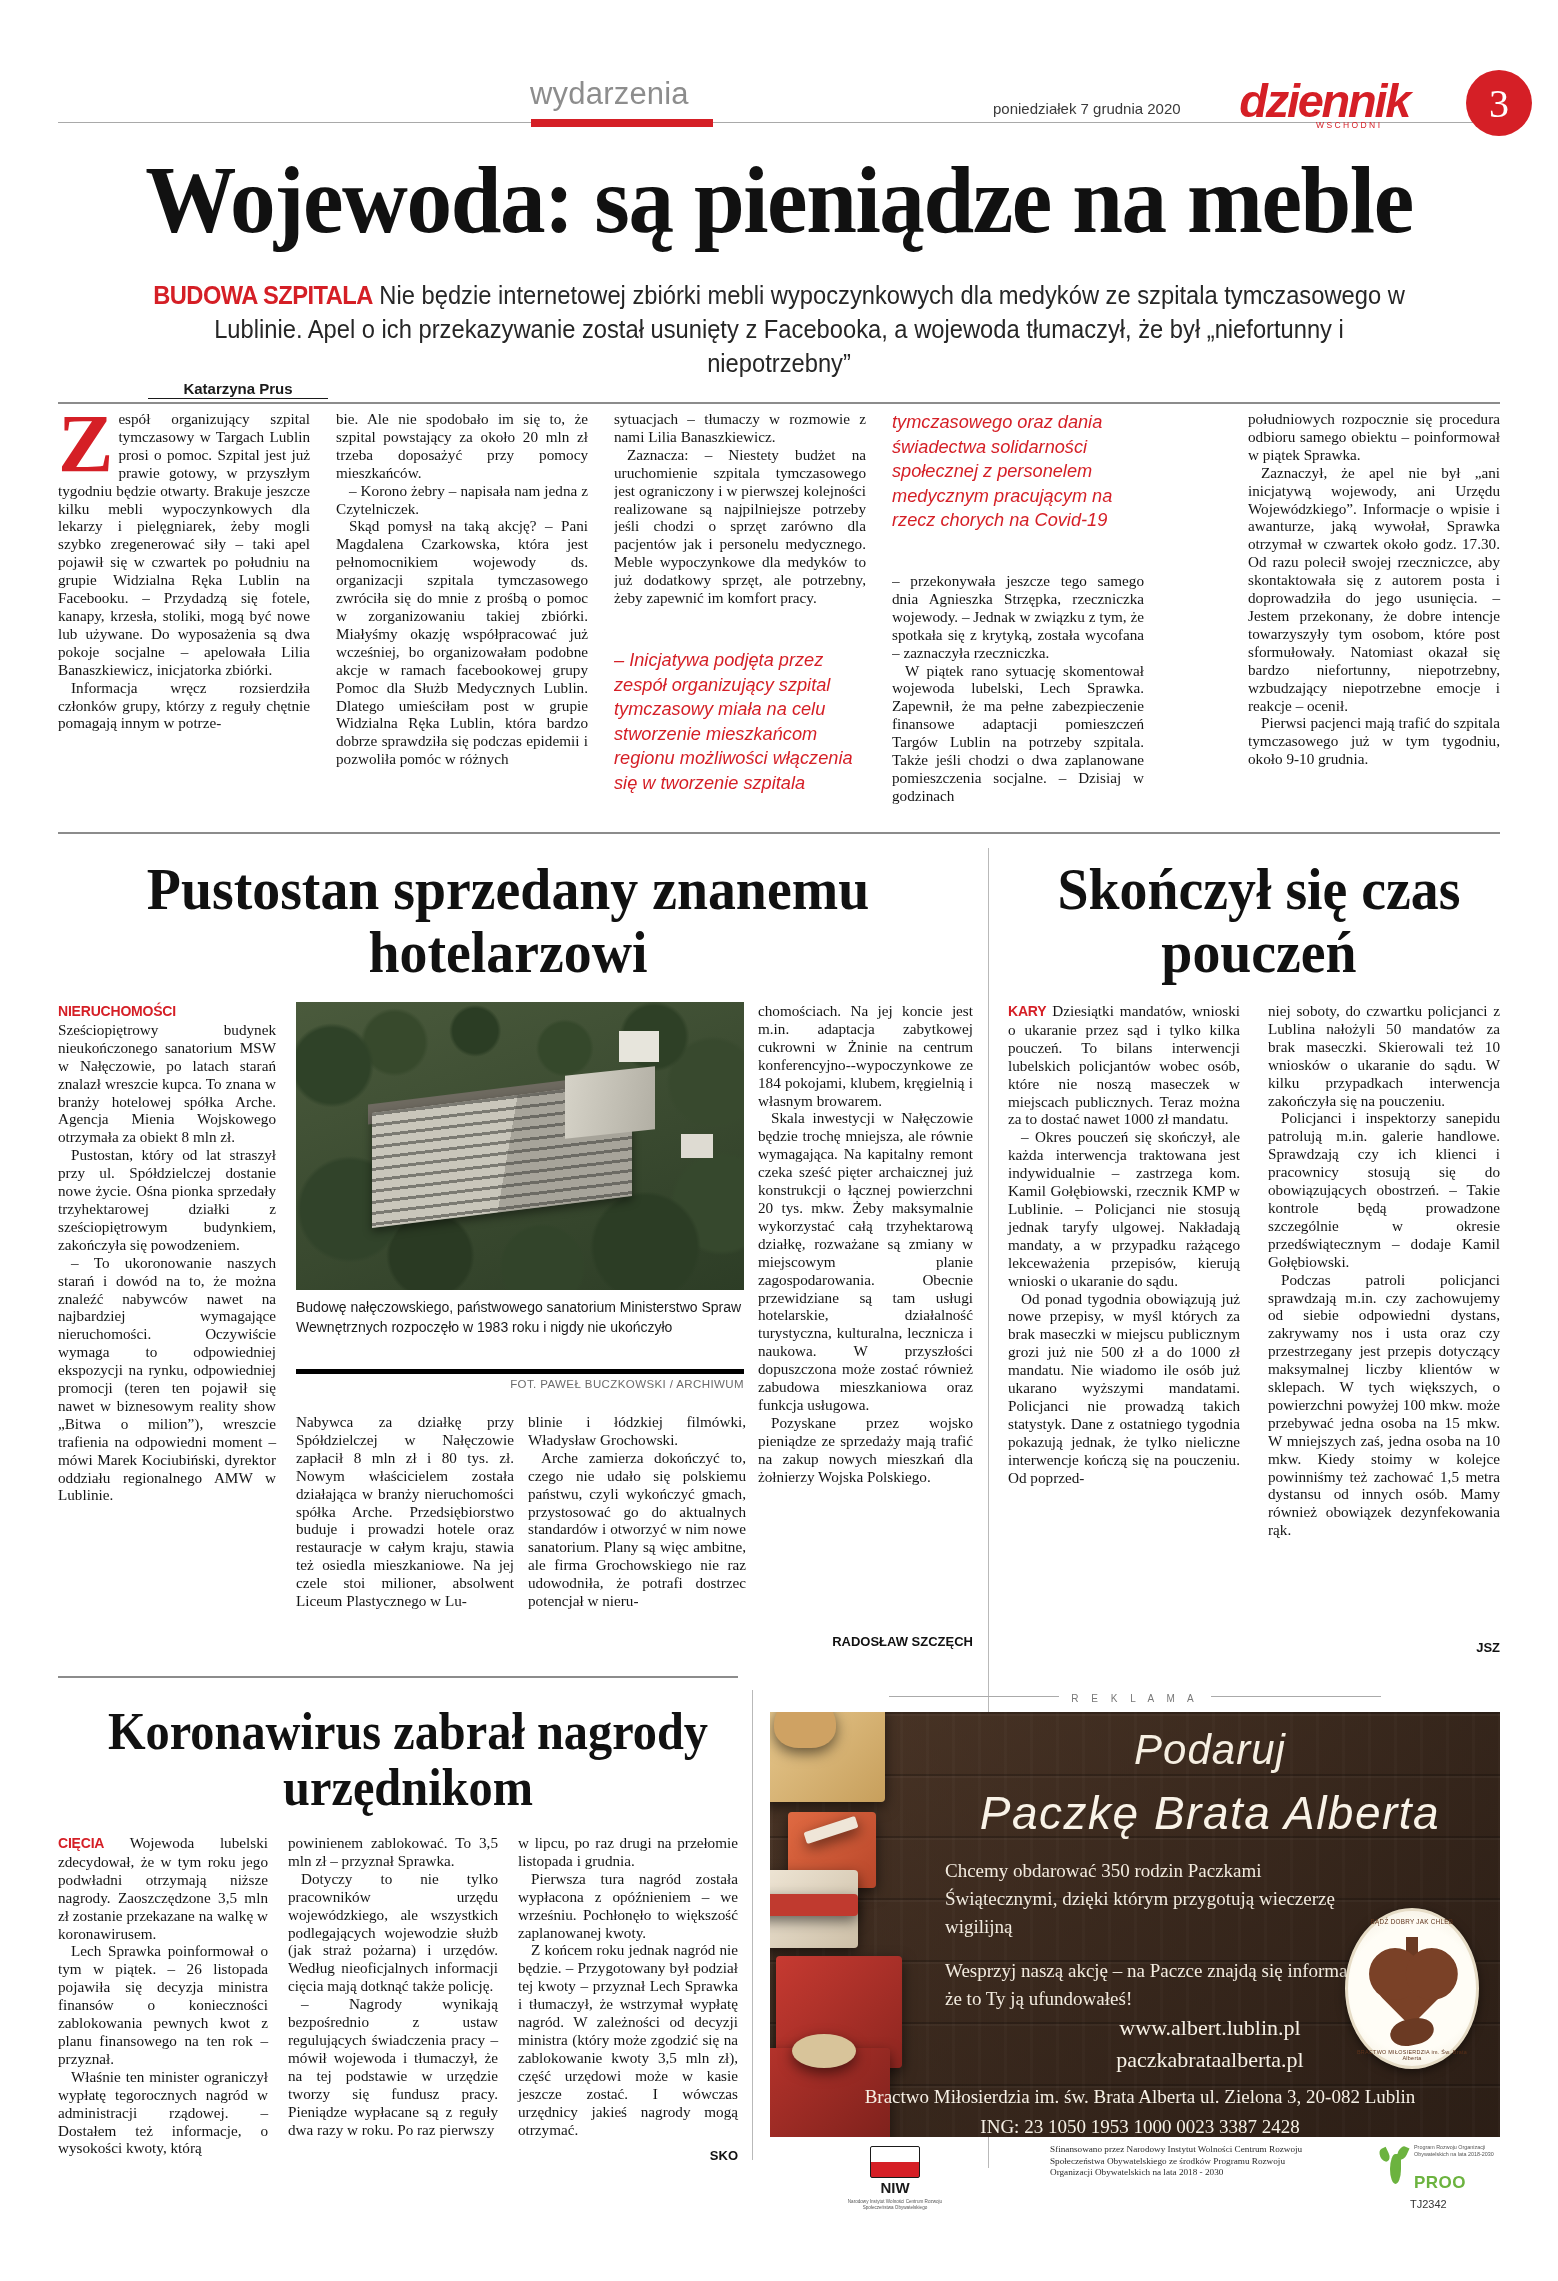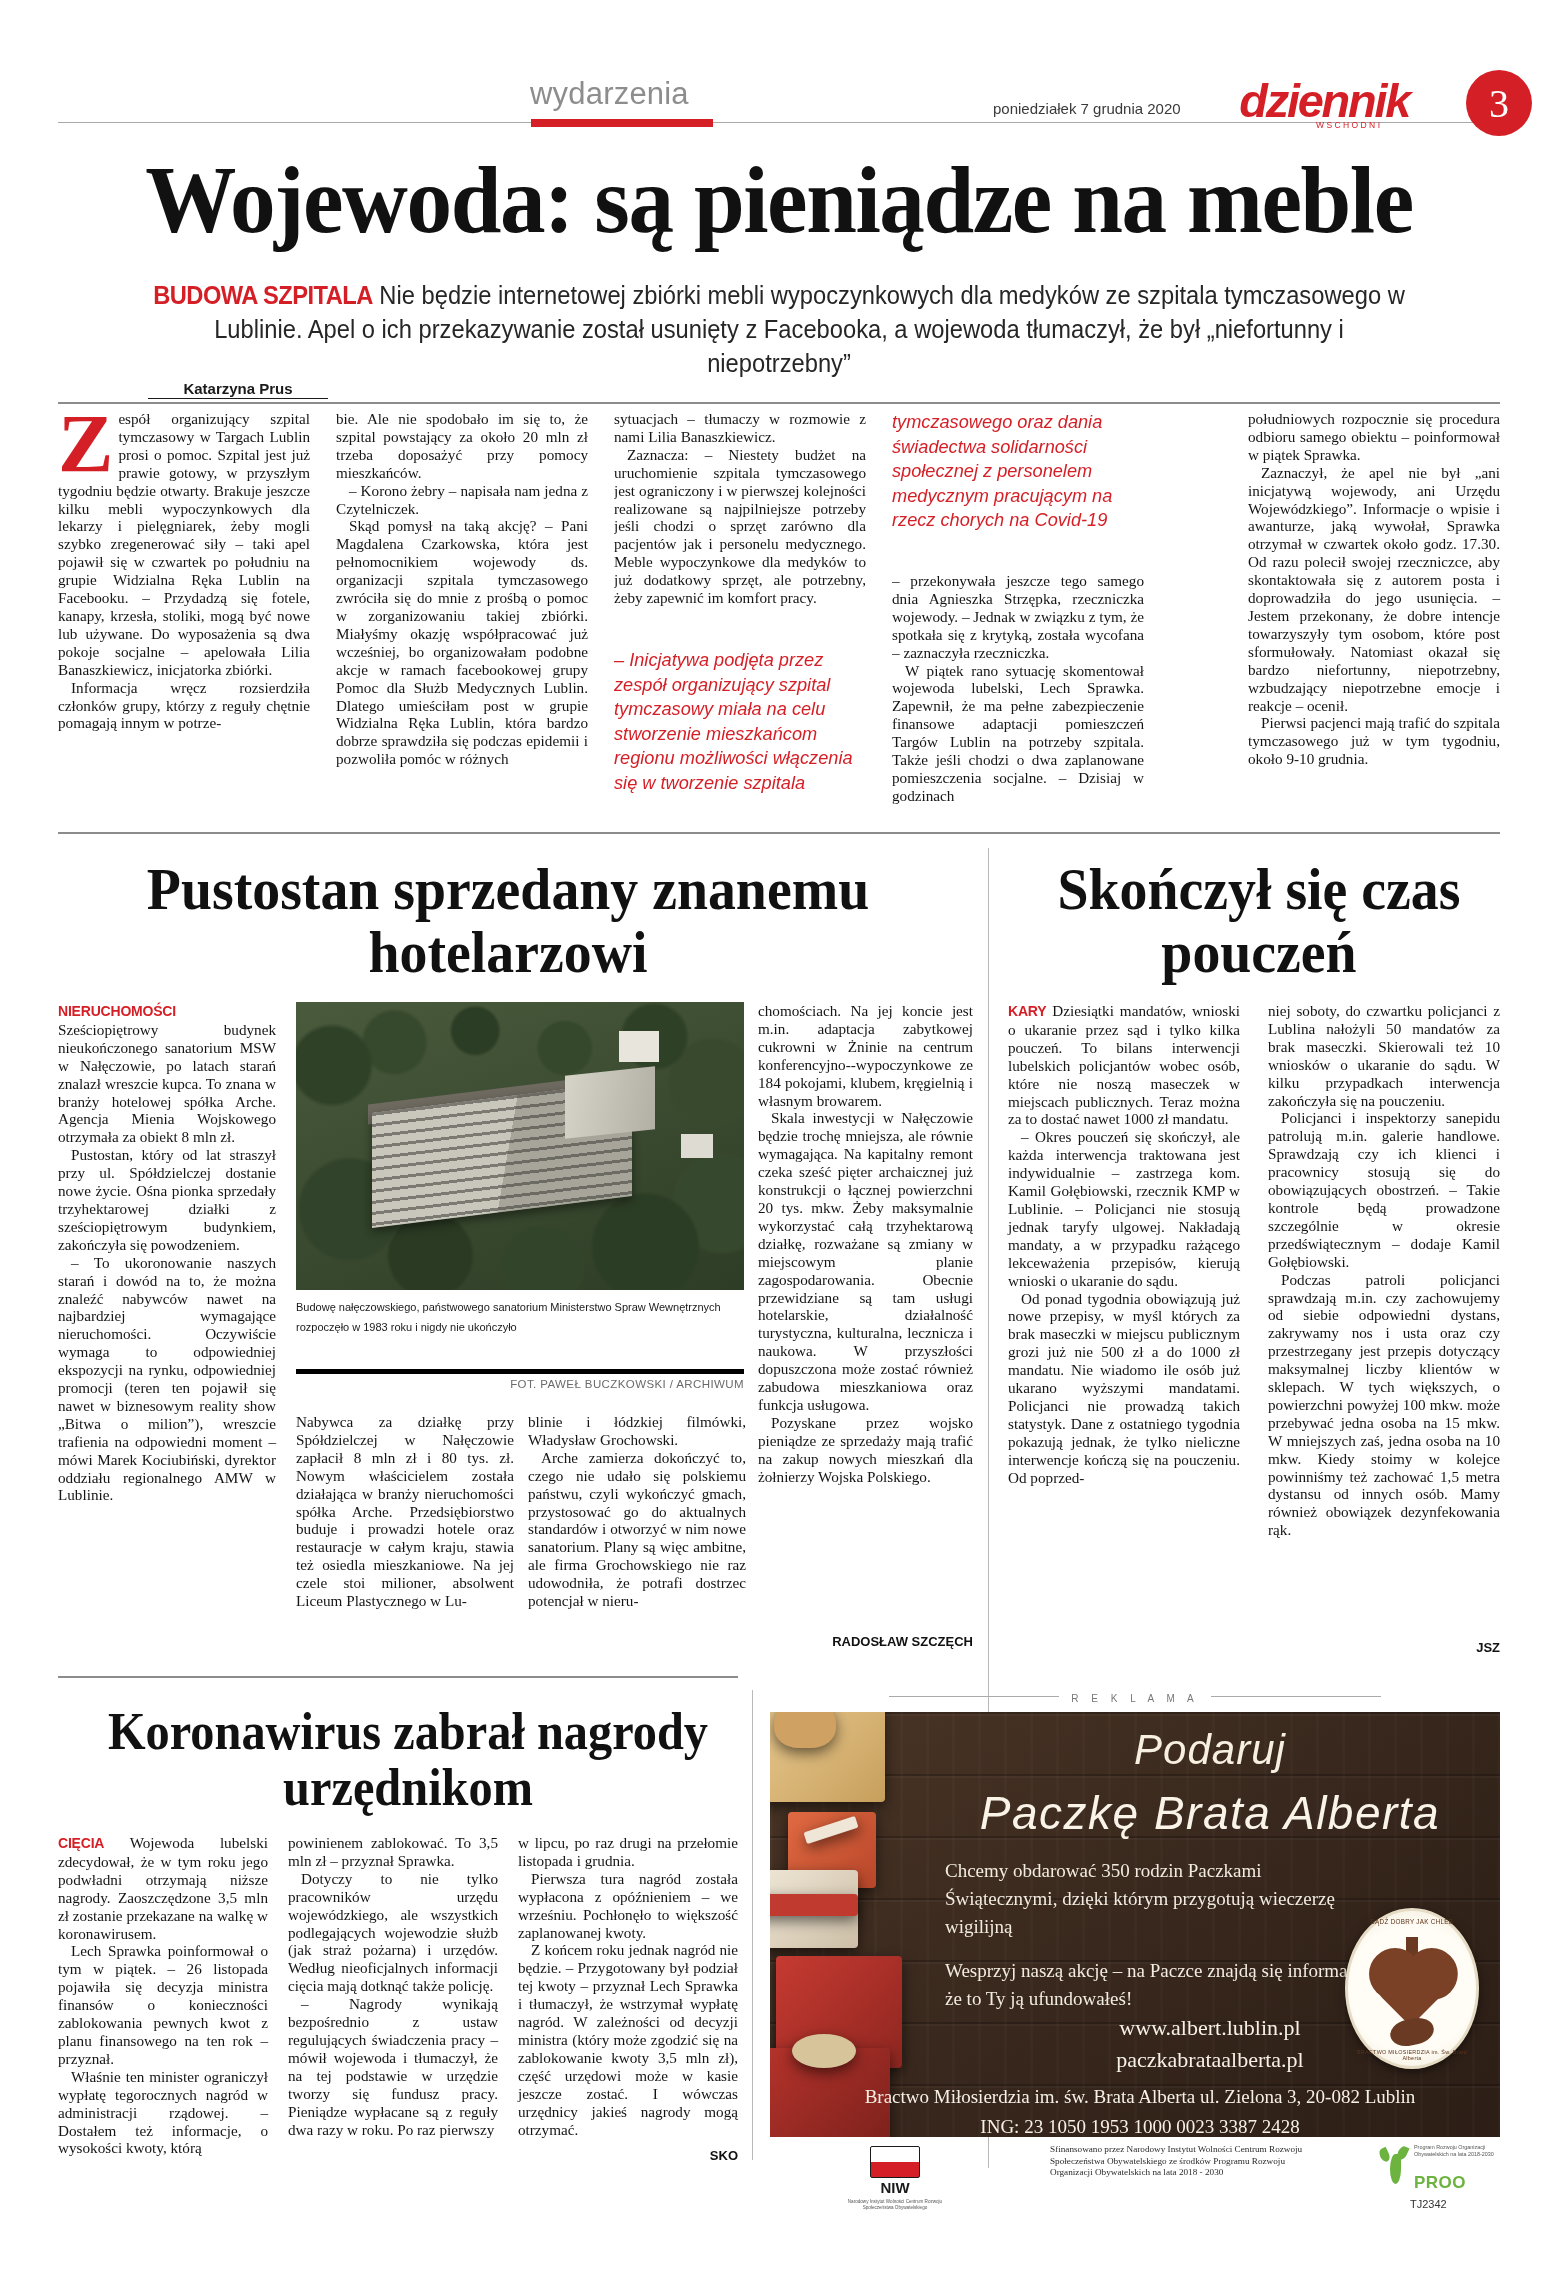--- a/index.html
+++ b/index.html
@@ -101,21 +101,21 @@
   .photo .bldg:after{content:"";position:absolute;left:0;top:0;width:100%;height:100%;
     background:repeating-linear-gradient(to bottom,rgba(60,60,55,.55) 0 3px,transparent 3px 11px);}
   .photo .roof{position:absolute;left:16%;top:30%;width:60%;height:7%;
     background:#6e6a60;transform:skewY(-7deg);}
   .photo .wing{position:absolute;left:60%;top:24%;width:20%;height:22%;
     background:linear-gradient(100deg,#d6d3c8,#b2afa4);transform:skewY(-6deg);}
   .photo .house{position:absolute;left:72%;top:10%;width:9%;height:11%;background:#e7e5dc;}
   .photo .house2{position:absolute;left:86%;top:46%;width:7%;height:8%;background:#dedbd2;}
 
   .cap{position:absolute;left:296px;top:1297px;width:448px;
-    font-family:"Liberation Sans",sans-serif;font-size:11px;line-height:20px;color:#1a1a1a;}
+    font-family:"Liberation Sans",sans-serif;font-size:14px;line-height:20px;color:#1a1a1a;}
   .credit{position:absolute;left:296px;top:1369px;width:448px;text-align:right;
     font-family:"Liberation Sans",sans-serif;font-size:11.5px;letter-spacing:.4px;color:#6a6a6a;
     border-top:5px solid #000000;padding-top:4px;}
   .sig{font-family:"Liberation Sans",sans-serif;font-weight:bold;font-size:13px;color:#111;}
 
   
   .h3{position:absolute;left:58px;top:1704px;width:700px;text-align:center;
     font-family:"Liberation Serif",serif;font-weight:bold;font-size:52px;line-height:56px;
     color:#111;transform:scaleX(.93);transform-origin:center top;}
 

